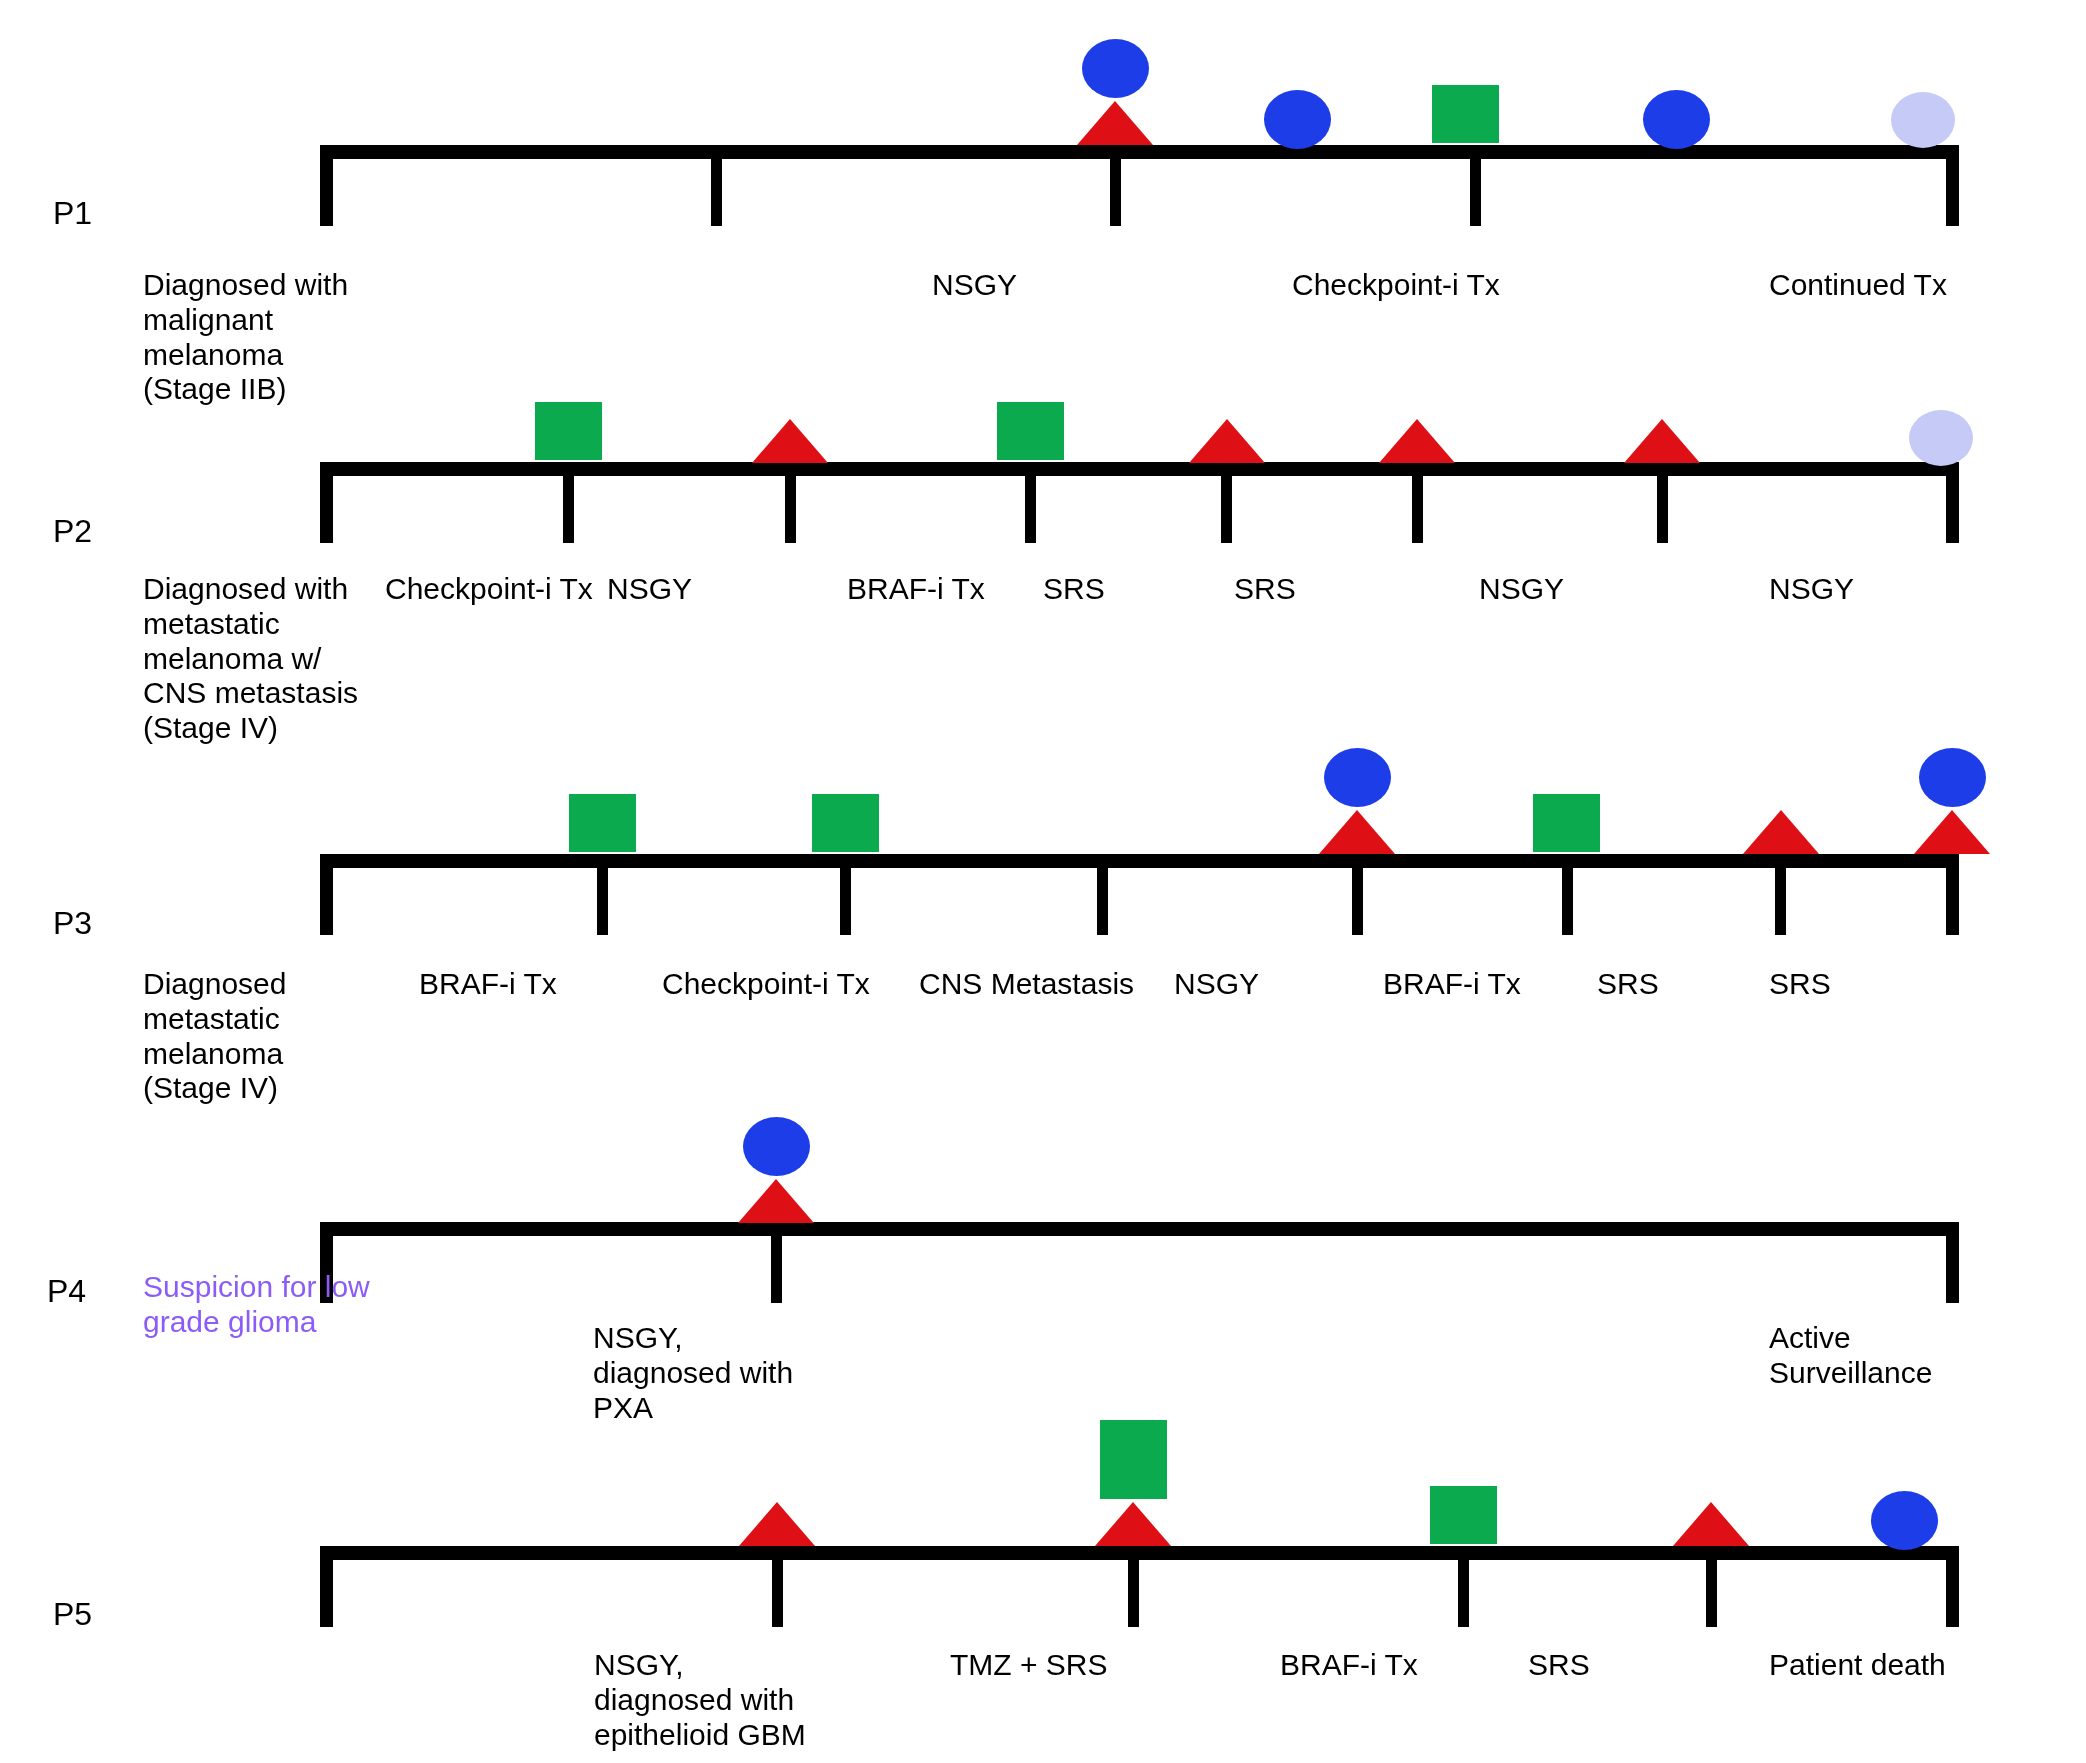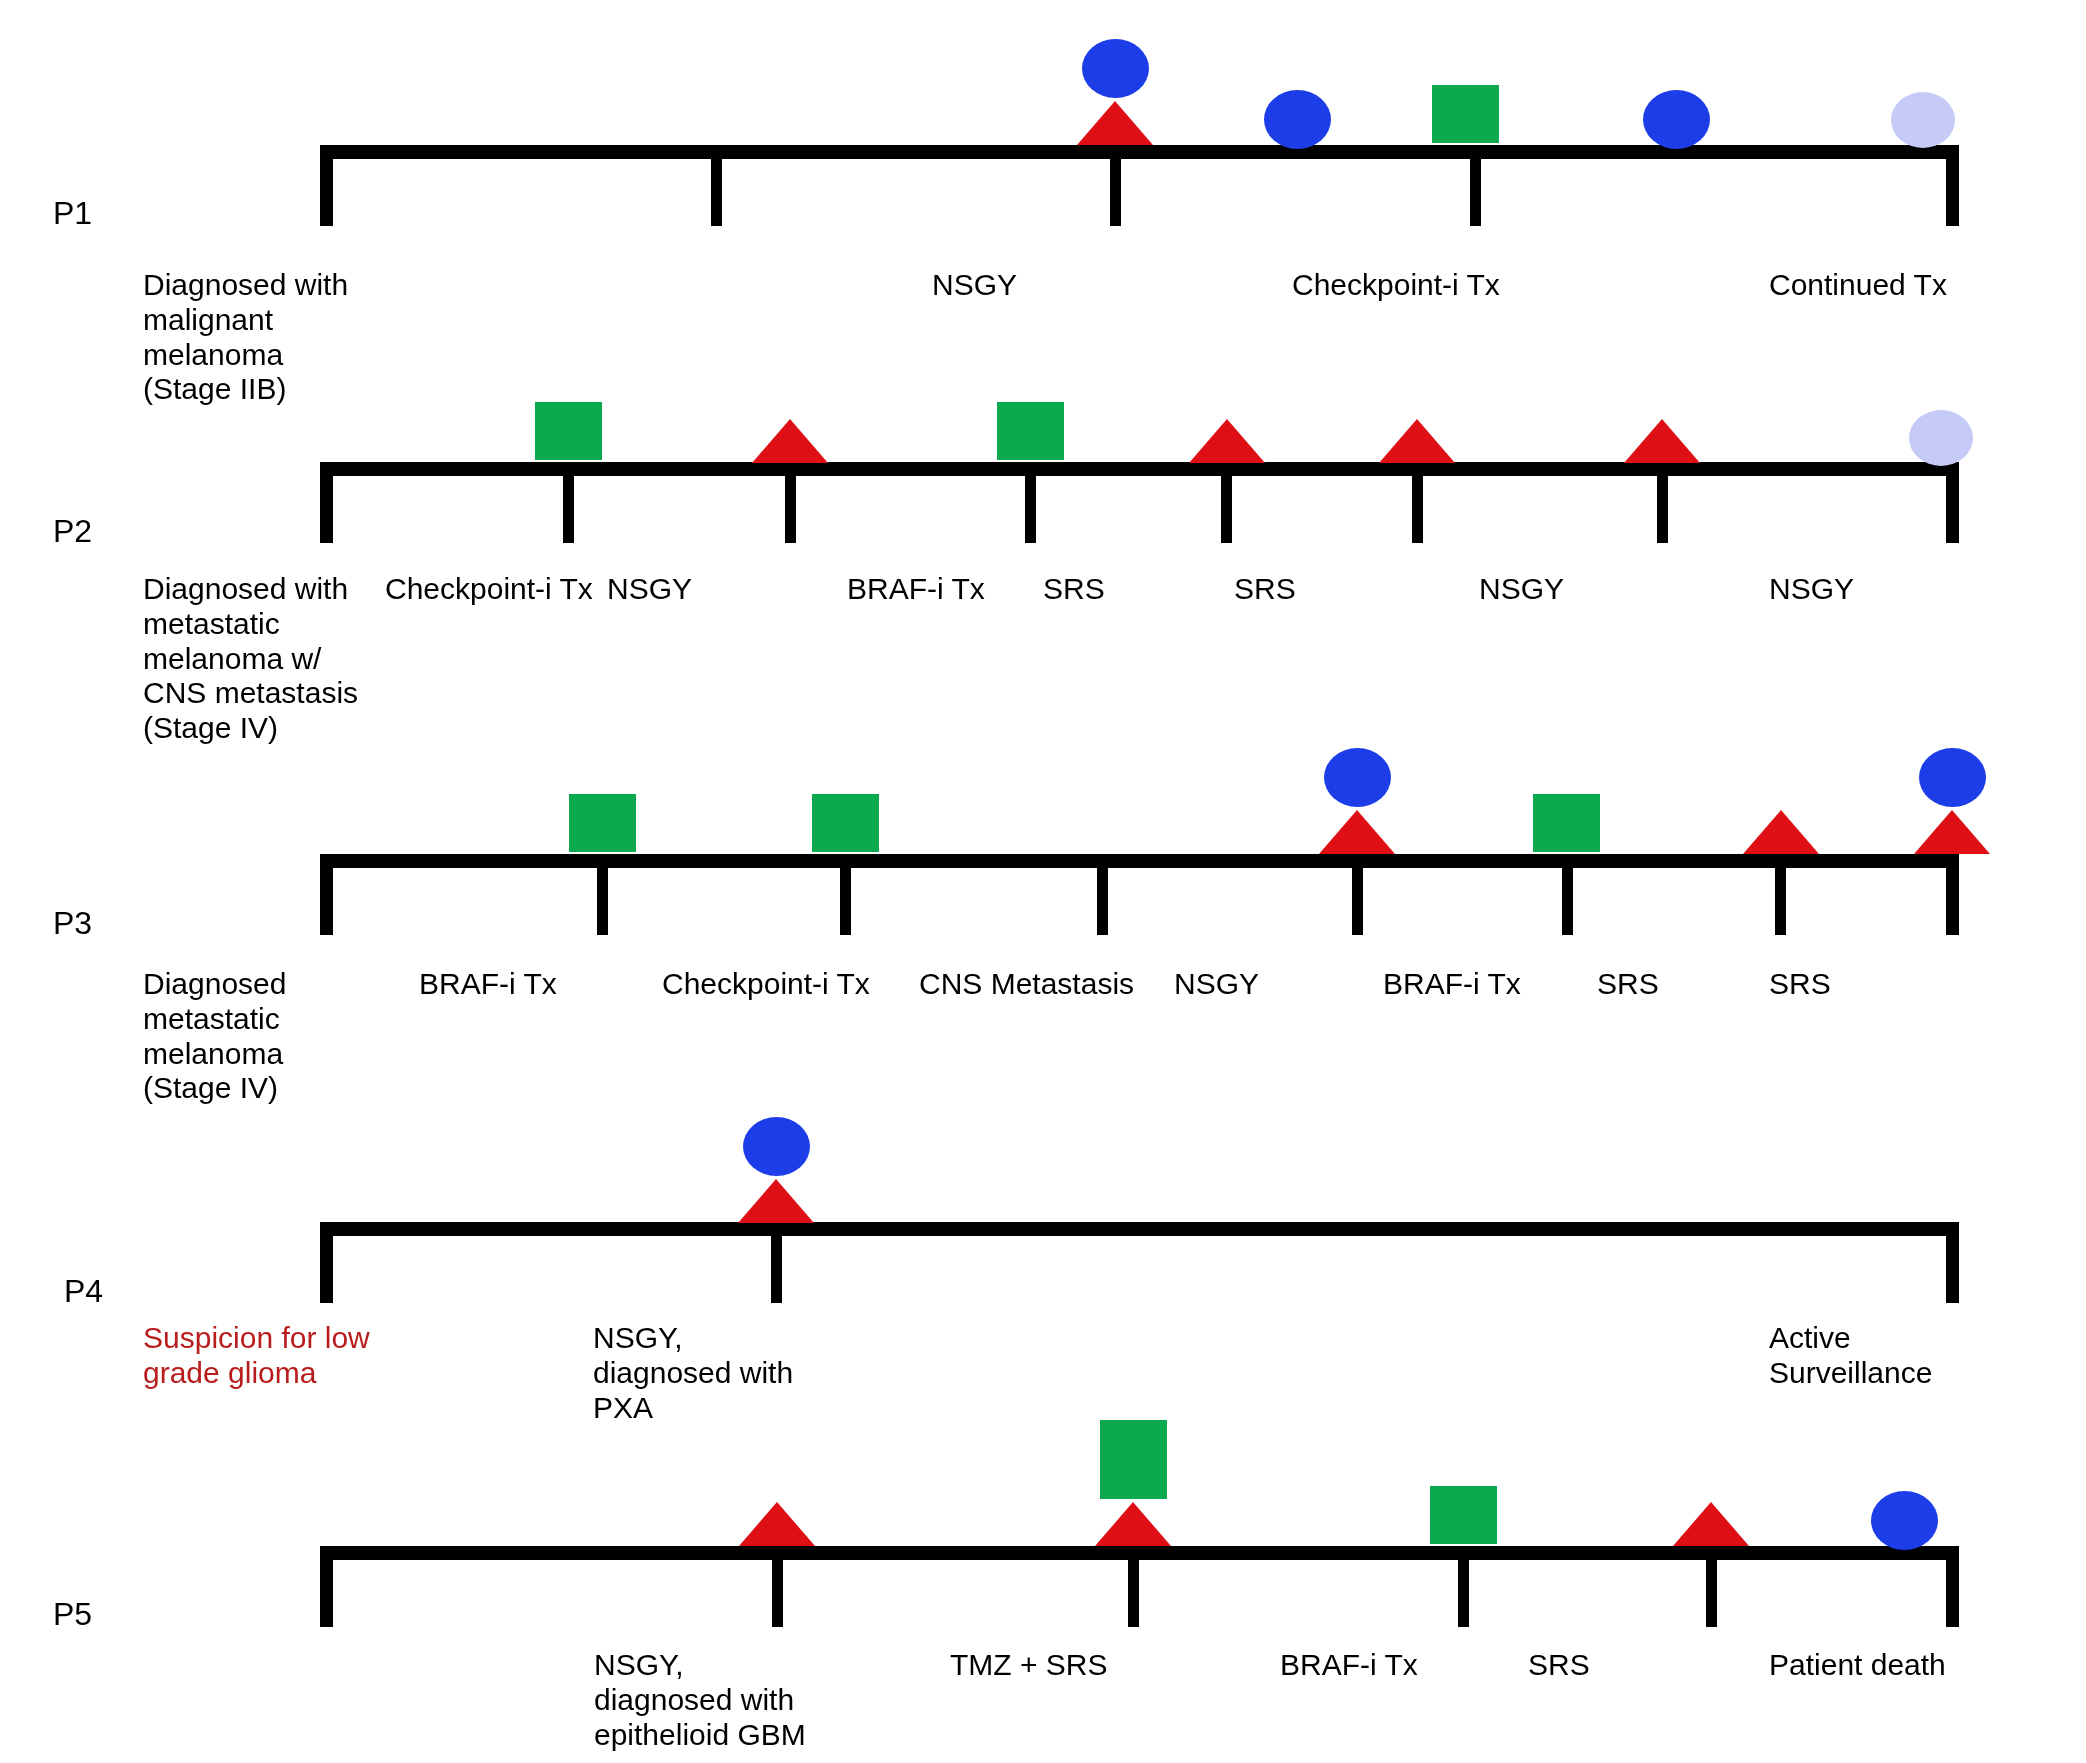--- a/index.html
+++ b/index.html
@@ -103,23 +103,23 @@
     <div class="tick-label" style="left: 1769px; top: 967px; color: rgb(0, 0, 0);">SRS</div>
     <div class="bar" style="left: 321px; top: 854px; width: 1637px; height: 14px; background: rgb(0, 0, 0);"></div>
     <div class="marker m-square" style="left: 569px; top: 794px; width: 67px; height: 58px; background: rgb(11, 170, 79);"></div>
     <div class="marker m-square" style="left: 812px; top: 794px; width: 67px; height: 58px; background: rgb(11, 170, 79);"></div>
     <div class="marker m-triangle" style="left: 1319px; top: 810px; border-left: 38px solid transparent; border-right: 38px solid transparent; border-bottom: 44px solid rgb(222, 16, 22);"></div>
     <div class="marker m-circle" style="left: 1324px; top: 748px; width: 67px; height: 59px; background: rgb(28, 61, 232);"></div>
     <div class="marker m-square" style="left: 1533px; top: 794px; width: 67px; height: 58px; background: rgb(11, 170, 79);"></div>
     <div class="marker m-triangle" style="left: 1743px; top: 810px; border-left: 38px solid transparent; border-right: 38px solid transparent; border-bottom: 44px solid rgb(222, 16, 22);"></div>
     <div class="marker m-triangle" style="left: 1914px; top: 810px; border-left: 38px solid transparent; border-right: 38px solid transparent; border-bottom: 44px solid rgb(222, 16, 22);"></div>
     <div class="marker m-circle" style="left: 1919px; top: 748px; width: 67px; height: 59px; background: rgb(28, 61, 232);"></div>
-    <div class="p-label" style="left: 64px; top: 1273px;">P4</div>
+    <div class="p-label" style="left: 47px; top: 1273px;">P4</div>
     <div class="tick" style="left: 320px; top: 1222px; width: 12.7px; height: 81px; background: rgb(0, 0, 0);"></div>
-    <div class="tick-label" style="left: 143px; top: 1321px; color: #b91c1c;">Suspicion for low
+    <div class="tick-label" style="left: 143px; top: 1270px; color: #8b5cf6;">Suspicion for low
 grade glioma</div>
     <div class="tick" style="left: 771px; top: 1222px; width: 10.6px; height: 81px; background: rgb(0, 0, 0);"></div>
     <div class="tick-label" style="left: 593px; top: 1321px; color: rgb(0, 0, 0);">NSGY,
 diagnosed with
 PXA</div>
     <div class="tick" style="left: 1946px; top: 1222px; width: 12.7px; height: 81px; background: rgb(0, 0, 0);"></div>
     <div class="tick-label" style="left: 1769px; top: 1321px; color: rgb(0, 0, 0);">Active
 Surveillance</div>
     <div class="bar" style="left: 321px; top: 1222px; width: 1637px; height: 14px; background: rgb(0, 0, 0);"></div>
     <div class="marker m-triangle" style="left: 738px; top: 1179px; border-left: 38px solid transparent; border-right: 38px solid transparent; border-bottom: 44px solid rgb(222, 16, 22);"></div>

